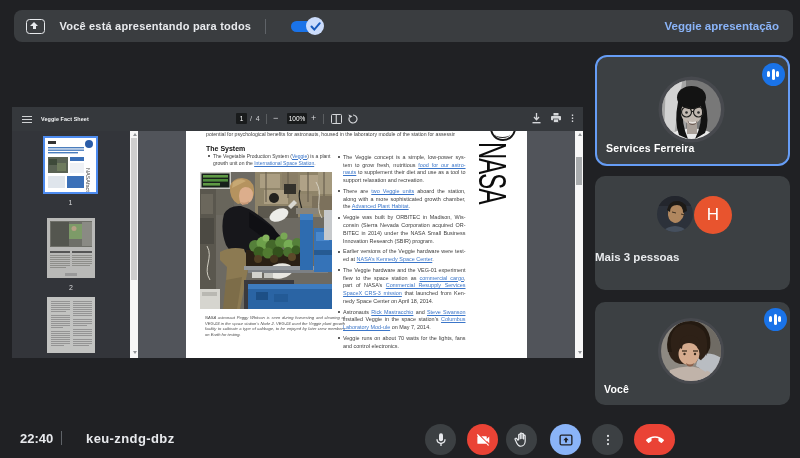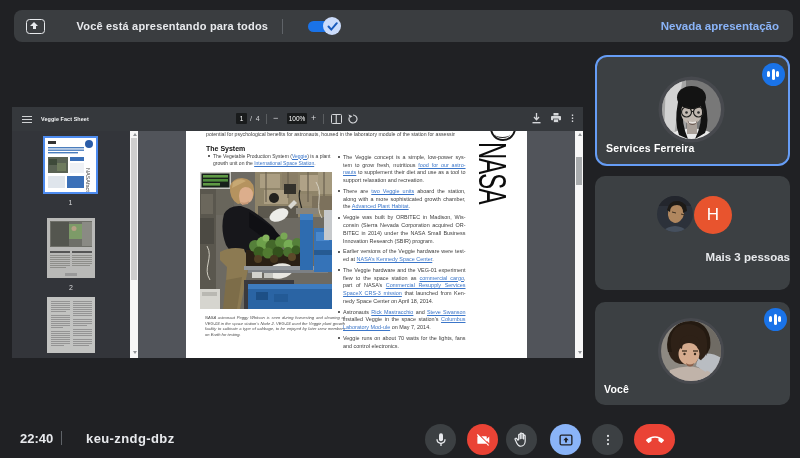--- a/index.html
+++ b/index.html
@@ -88,50 +88,50 @@
   #tile2 { top:176px; height:114px; }
   #tile3 { top:302px; height:103px; }
   .tname { position:absolute; left:9px; bottom:10px; color:#fff; font-size:10.5px; font-weight:700;
     letter-spacing:.2px; }
   .aud { position:absolute; right:3px; top:6px; width:23px; height:23px; border-radius:50%;
     background:#1a73e8; }
   .aud i { position:absolute; background:#fff; width:3px; border-radius:2px; }
   .aud i:nth-child(1){ left:5px;  top:8px;  height:6px; }
   .aud i:nth-child(2){ left:9.5px; top:5.5px; height:11px; }
   .aud i:nth-child(3){ left:14px; top:8px;  height:6px; }
-  #t2txt { position:absolute; width:100%; text-align:right; top:75px; color:#e8eaed;
+  #t2txt { position:absolute; width:100%; text-align:left; top:75px; color:#e8eaed;
     font-size:11.5px; font-weight:700; }
 
   
   #btime { position:absolute; left:20px; top:431px; color:#e8eaed; font-size:13px; font-weight:700; }
   #bsep { position:absolute; left:61px; top:431px; width:1px; height:14px; background:#5f6368; }
   #bcode { position:absolute; left:86px; top:431px; color:#e8eaed; font-size:13px; font-weight:700;
     letter-spacing:.4px; }
   .cbtn { position:absolute; top:424px; width:31px; height:31px; border-radius:50%; background:#3c4043; }
   .cbtn.red { background:#ea4335; }
   .cbtn svg { position:absolute; left:50%; top:50%; transform:translate(-50%,-50%); }
   #bhang { position:absolute; left:634px; top:424px; width:41px; height:31px; border-radius:16px;
     background:#ea4335; }
   #bhang svg { position:absolute; left:50%; top:50%; transform:translate(-50%,-50%); }
 </style>
 </head>
 <body>
 
 <div id="topbar">
   <div id="presicon"></div>
-  <div class="txt" style="margin-left:32px;">Você está apresentando para todos</div>
+  <div class="txt" style="margin-left:15px;">Você está apresentando para todos</div>
   <div id="tsep"></div>
   <div id="toggle">
     <div class="track"></div>
     <div class="knob"></div>
     <svg width="13" height="13" viewBox="0 0 13 13">
         <path d="M2.5 6.5 L5.3 9.6 L10.8 3.2" stroke="#185abc" stroke-width="2" fill="none" stroke-linecap="round"></path>
       </svg>
   </div>
-  <div id="stoppres">Nevada apresentação</div>
+  <div id="stoppres">Veggie apresentação</div>
 </div>
 
 <div id="viewer">
   <div id="sidebar"></div>
   <div id="sbscroll"></div>
   <div id="sbthumb"></div>
   <div id="docarea"></div>
   <div id="dscroll"></div>
   <div id="dthumb"></div>
   <div style="position:absolute; left:565.5px; top:26px; width:0; height:0; border-left:2.5px solid transparent; border-right:2.5px solid transparent; border-bottom:3.5px solid #909396;"></div>

